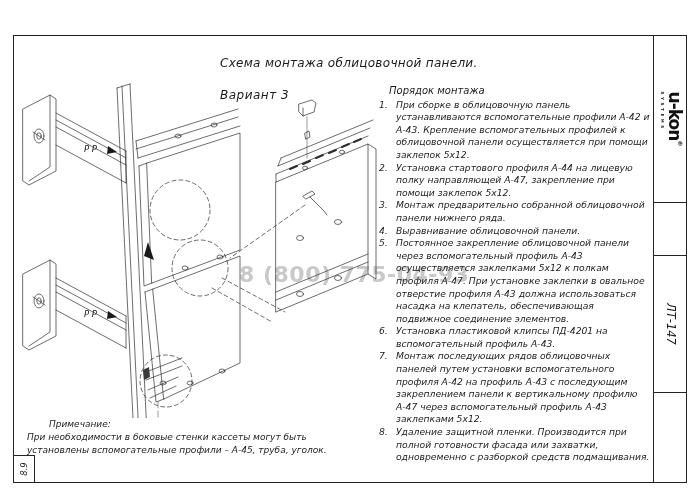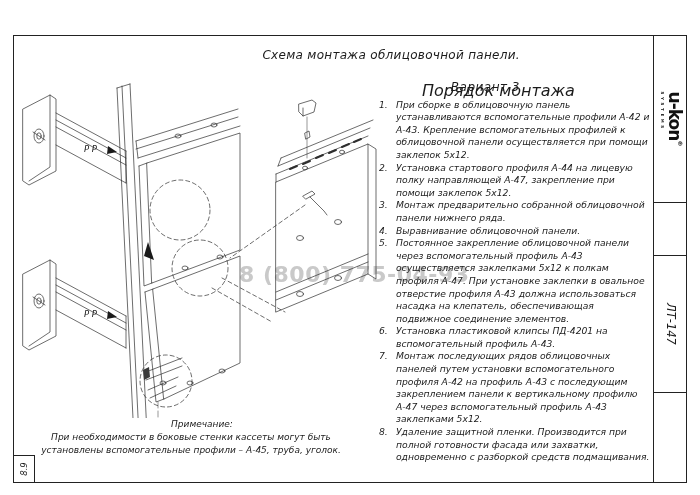--- a/index.html
+++ b/index.html
@@ -47,36 +47,36 @@
     position:absolute;left:13px;top:455px;width:22px;height:28px;
     border:1.4px solid #222;box-sizing:border-box;z-index:6;background:#fff;
   }
   .sheet-num{
     position:absolute;top:50%;left:50%;
     transform:translate(-50%,-50%) rotate(-90deg);
     font-style:italic;font-size:8.5px;white-space:nowrap;
   }
   
   .title-block{
-    position:absolute;left:220px;top:48px;width:300px;z-index:3;
-    text-align:right;font-style:italic;
+    position:absolute;left:220px;top:56px;width:300px;z-index:3;
+    text-align:left;font-style:italic;
   }
   .title-line1{font-size:12px;letter-spacing:.3px;}
   .title-line2{font-size:12px;margin-top:18px;letter-spacing:.5px;}
   .instructions{
     position:absolute;left:378px;top:85px;width:272px;z-index:3;
     font-style:italic;font-size:9.2px;line-height:12.6px;
   }
-  .instr-heading{margin-left:44px;margin-bottom:1px;font-size:16px;}
+  .instr-heading{margin-left:11px;margin-bottom:1px;font-size:10px;}
   .instr-item{display:flex;}
   .instr-item .num{flex:0 0 17px;padding-left:1px;}
   .instr-item .txt{flex:1;}
   .note-block{
     position:absolute;left:27px;top:418px;width:328px;z-index:3;
-    font-style:italic;font-size:9px;line-height:13px;text-align:center;
+    font-style:italic;font-size:9px;line-height:13px;
   }
   .note-heading{margin-left:22px;}
   
   .diagram{position:absolute;left:15px;top:80px;z-index:2;}
 </style>
 </head>
 <body>
 
 <div class="page">
 

